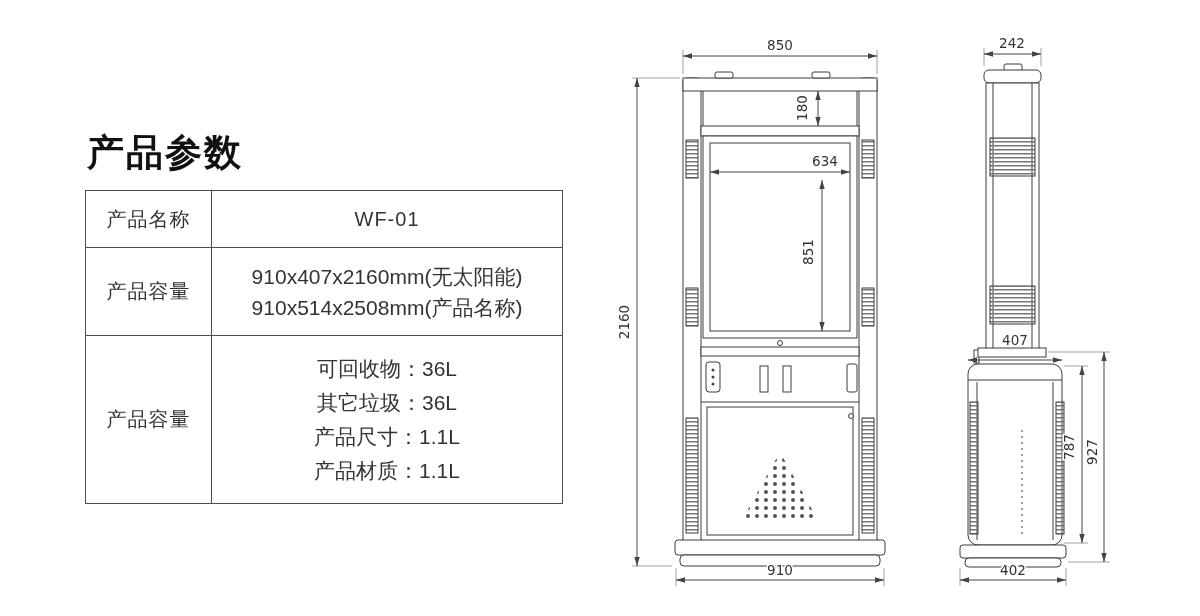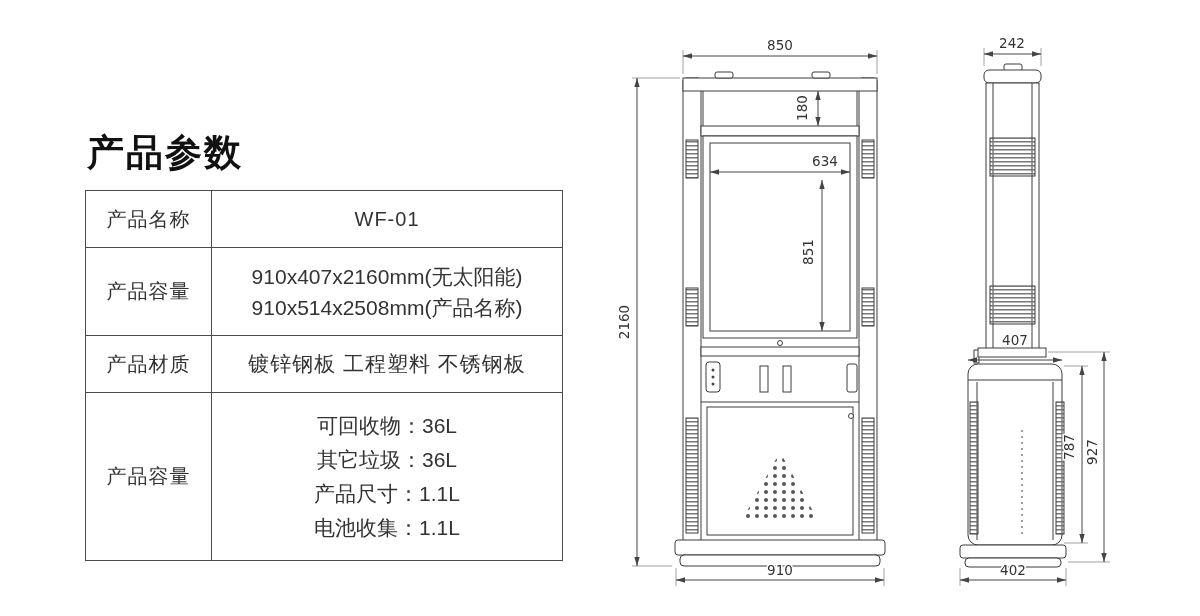--- a/index.html
+++ b/index.html
@@ -43,31 +43,27 @@
         <td class="lbl">产品名称</td>
         <td class="val">WF-01</td>
       </tr>
       <tr class="r2">
         <td class="lbl">产品容量</td>
         <td class="val">
           <div>910x407x2160mm(无太阳能)</div>
           <div>910x514x2508mm(产品名称)</div>
         </td>
       </tr>
-      <tr class="r3">
-        <td class="lbl">产品材质</td>
-        <td class="val">镀锌钢板 工程塑料 不锈钢板</td>
-      </tr>
       <tr class="r4">
         <td class="lbl">产品容量</td>
         <td class="val">
           <div>可回收物：36L</div>
           <div>其它垃圾：36L</div>
           <div>产品尺寸：1.1L</div>
-          <div>电池收集：1.1L</div>
+          <div>产品材质：1.1L</div>
         </td>
       </tr>
     </tbody>
   </table>
 
   <svg class="drawings" width="600" height="616" viewBox="0 0 600 616" xmlns="http://www.w3.org/2000/svg">
     <defs>
       <marker id="arrow" viewBox="0 0 10 6" refX="10" refY="3" markerWidth="9" markerHeight="6" orient="auto-start-reverse">
         <path d="M0,0 L10,3 L0,6 z" fill="#444"></path>
       </marker>

